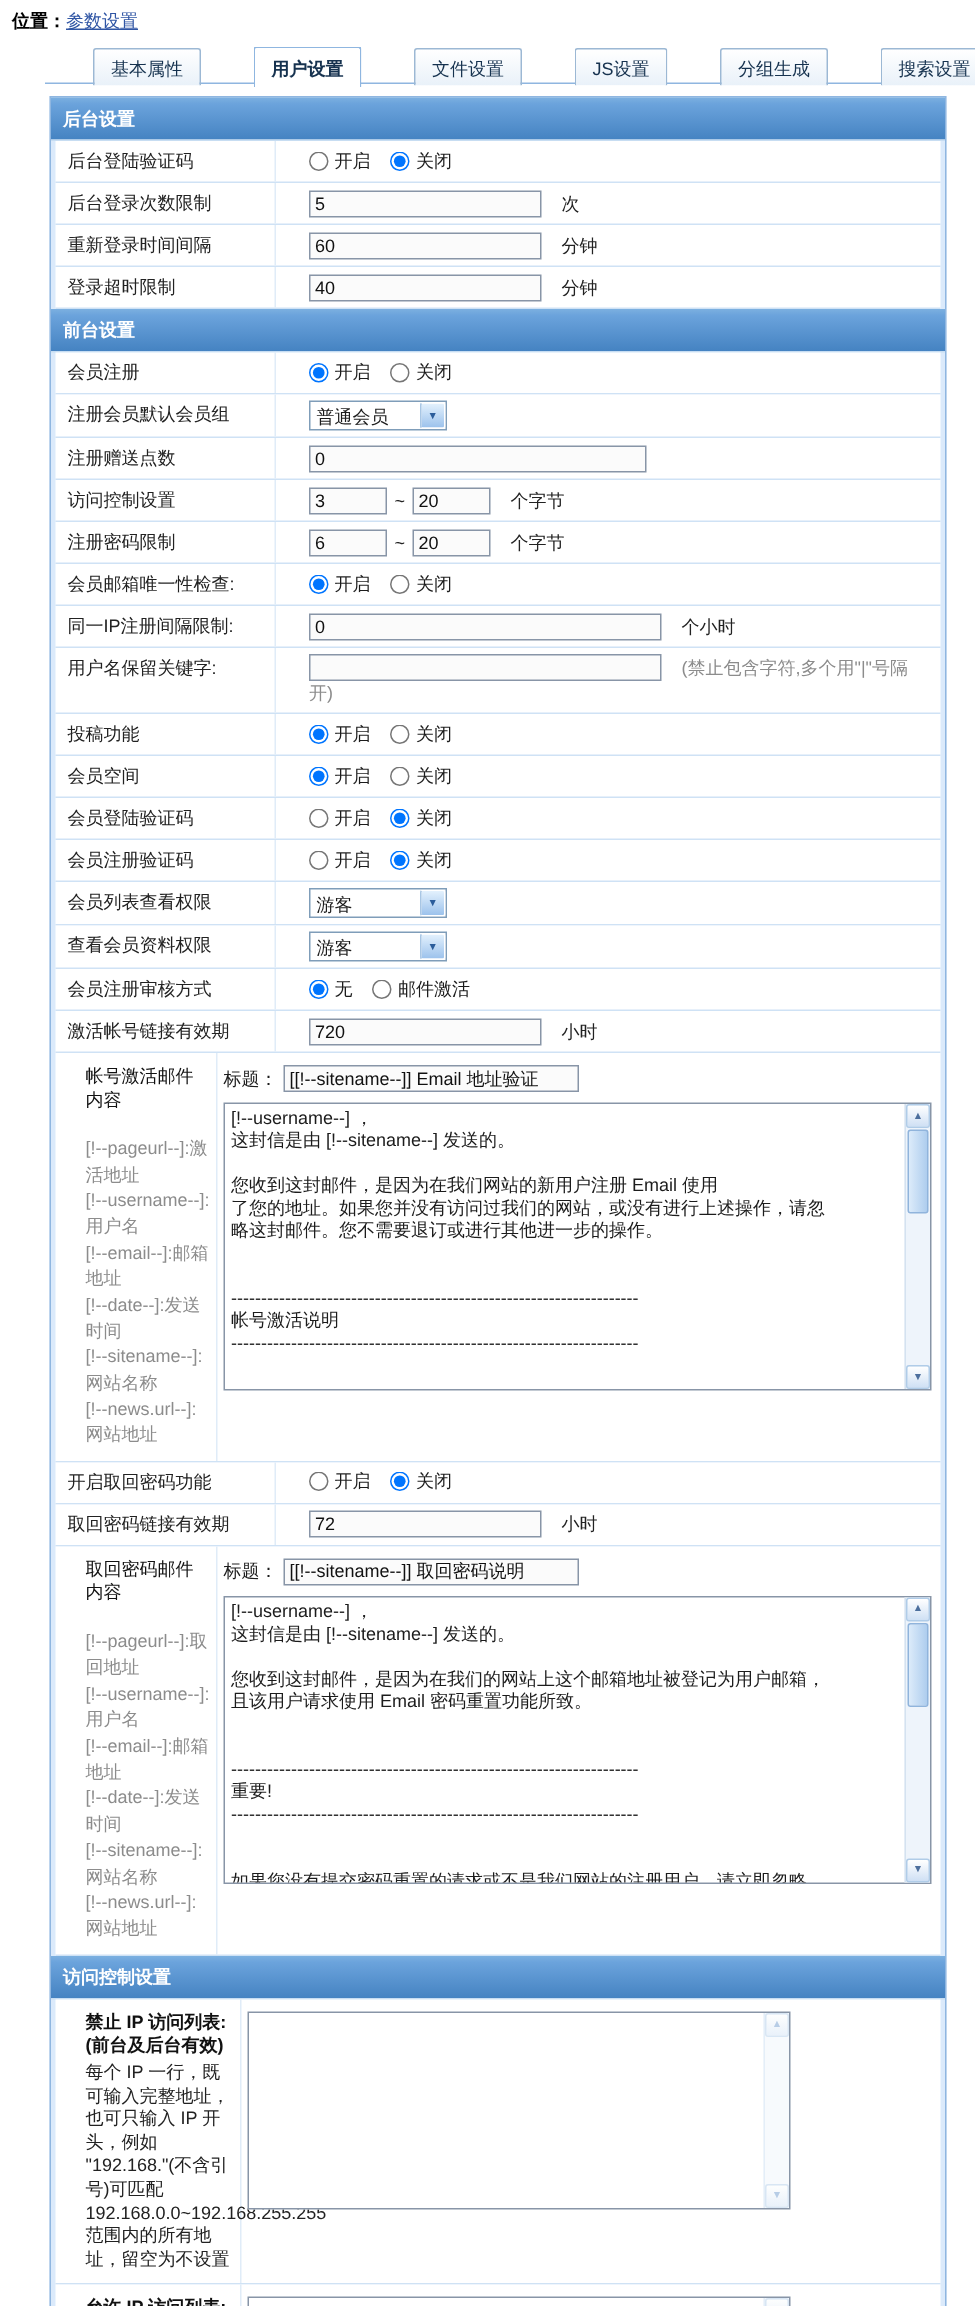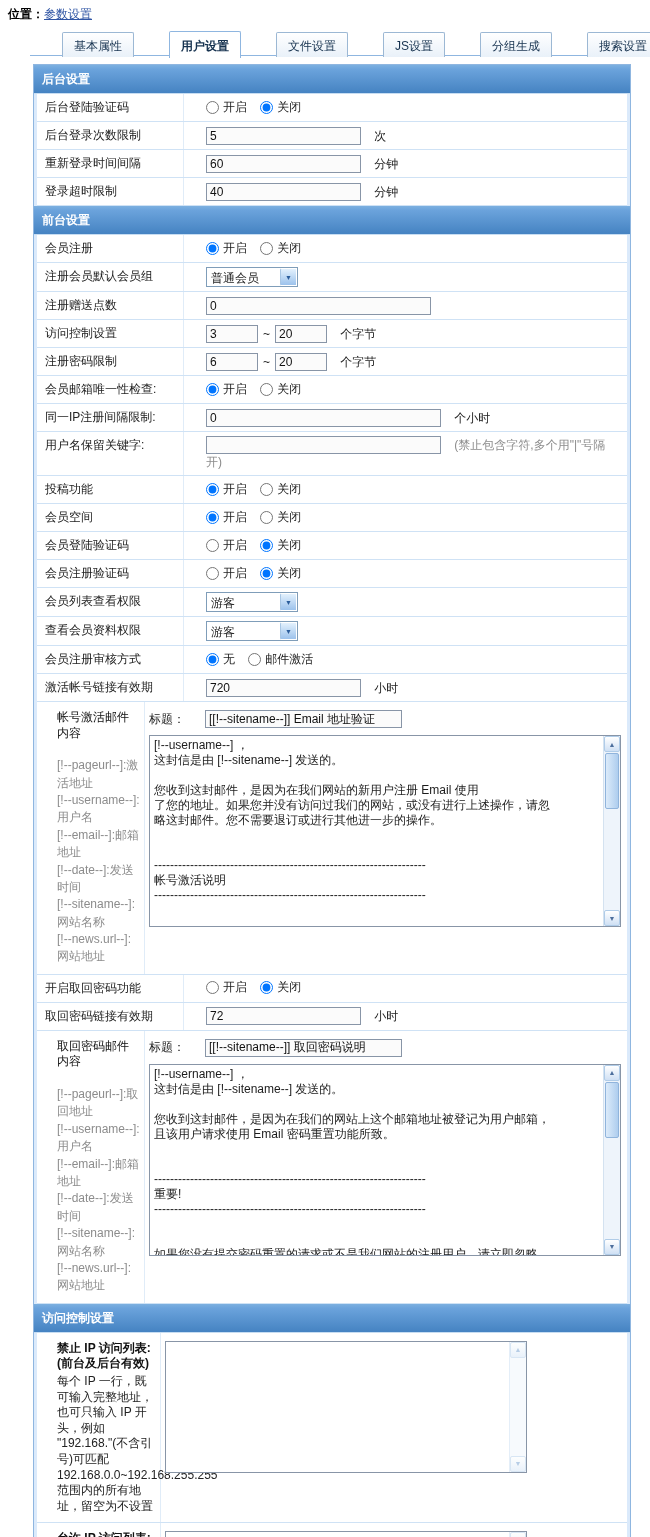--- a/index.html
+++ b/index.html
@@ -41,21 +41,21 @@
   .unit { margin-left:10px; color:#222; }
   .hint { margin-left:10px; color:#8c8c8c; }
   .rsep { margin:0 5px; color:#222; }
 
   .sel { display:inline-flex; width:92px; height:20px; border:1px solid #7f9db9; background:#fff; cursor:pointer; }
   .sel-t { flex:1; padding:2px 4px; overflow:hidden; white-space:nowrap; }
   .sel-b { width:17px; display:flex; align-items:center; justify-content:center; border:1px solid #fff; border-left:1px solid #a8c6e4; border-radius:2px;
            background:linear-gradient(180deg,#e3f1fd,#9cc2ec); color:#2b5d9b; font-size:7px; }
 
   .subj { display:flex; align-items:center; margin-bottom:7px; }
-  .subj .lbl { margin-right:20px; }
+  .subj .lbl { margin-right:4px; }
 
   
   .tabox { display:flex; border:1px solid #8895a7; background:#fff; }
   .tabox.mail { width:472px; height:192px; }
   .tabox.ip1 { width:362px; height:132px; }
   .tabox.ip2 { width:362px; height:140px; }
   .ta-text { flex:1; padding:2px 4px; line-height:1.25; white-space:pre-wrap; overflow:hidden; word-break:break-all; }
   .ta-sb { width:17px; background:#eef4fb; border-left:1px solid #d4e2f0; display:flex; flex-direction:column; }
   .sb-btn { height:16px; display:flex; align-items:center; justify-content:center; font-size:7px; color:#4d6f9d;
             background:linear-gradient(180deg,#ffffff,#cfe0f4); border:1px solid #b0cce8; border-radius:2px; cursor:pointer; }

